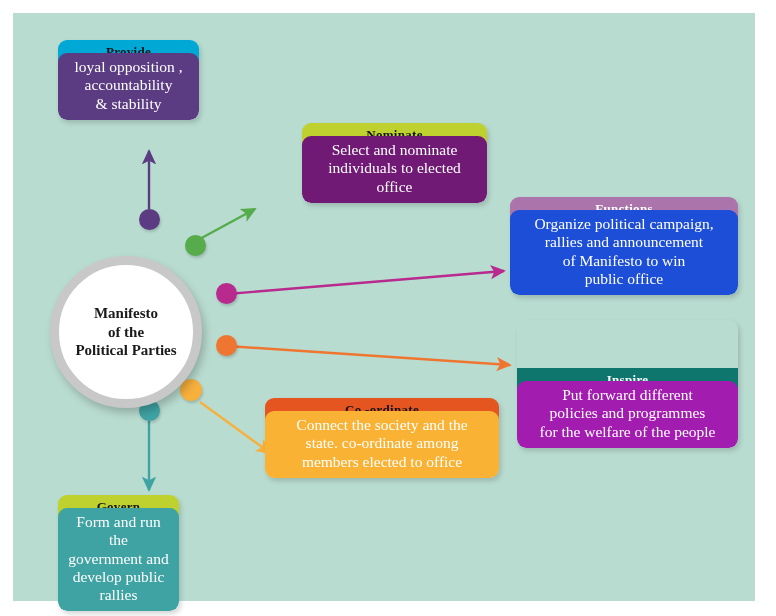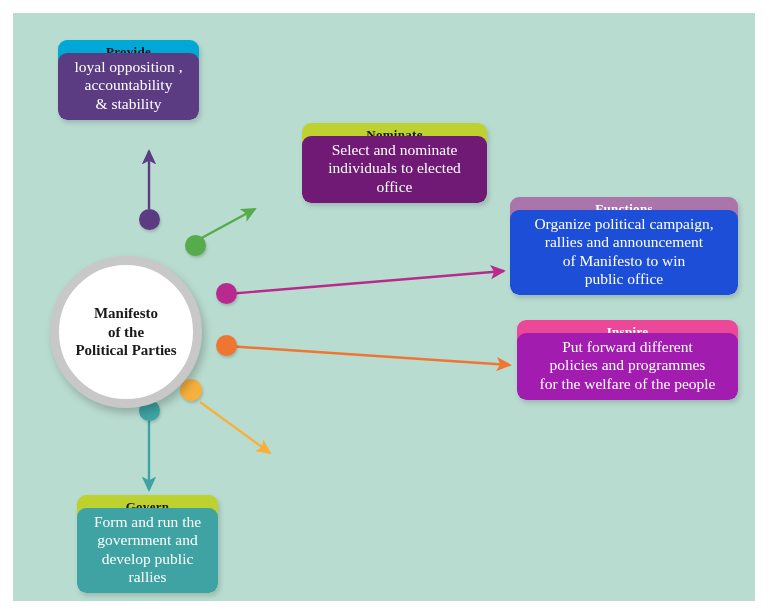--- a/index.html
+++ b/index.html
@@ -160,27 +160,33 @@
 
   <div class="box" style="left:497px; top:184px; width:228px;">
     <div class="box-header" style="background:#ab74ab; color:#ffffff;">Functions</div>
     <div class="box-body rounded-top" style="background:#1d4ed8; white-space:pre-line;">Organize political campaign,
 rallies and announcement
 of Manifesto to win
 public office</div>
   </div>
 
   <div class="box" style="left:504px; top:307px; width:221px;">
-    <div class="box-header" style="background:#ec4899; color:#ffffff;">Inspire</div>
+    <div class="box-header" style="background:#0f766e; color:#ffffff;margin-top:48px;">Inspire</div>
     <div class="box-body rounded-top" style="background:#a21caf; white-space:pre-line;">Put forward different
 policies and programmes
 for the welfare of the people</div>
   </div>
 
+  <div class="box" style="left:252px; top:385px; width:234px;">
+    <div class="box-header" style="background:#e4551f; color:#141414;">Co -ordinate</div>
+    <div class="box-body rounded-top" style="background:#f9b233; white-space:pre-line;">Connect the society and the
+state. co-ordinate among
+members elected to office</div>
+  </div>
 
-  <div class="box" style="left:45px; top:482px; width:141px;margin-left:19px;">
+  <div class="box" style="left:45px; top:482px; width:121px;">
     <div class="box-header" style="background:#bed12f; color:#141414;">Govern</div>
     <div class="box-body rounded-top" style="background:#3fa3a3; white-space:pre-line;">Form and run the
 government and
 develop public rallies</div>
   </div>
 
 </div>
 
 </body></html>

